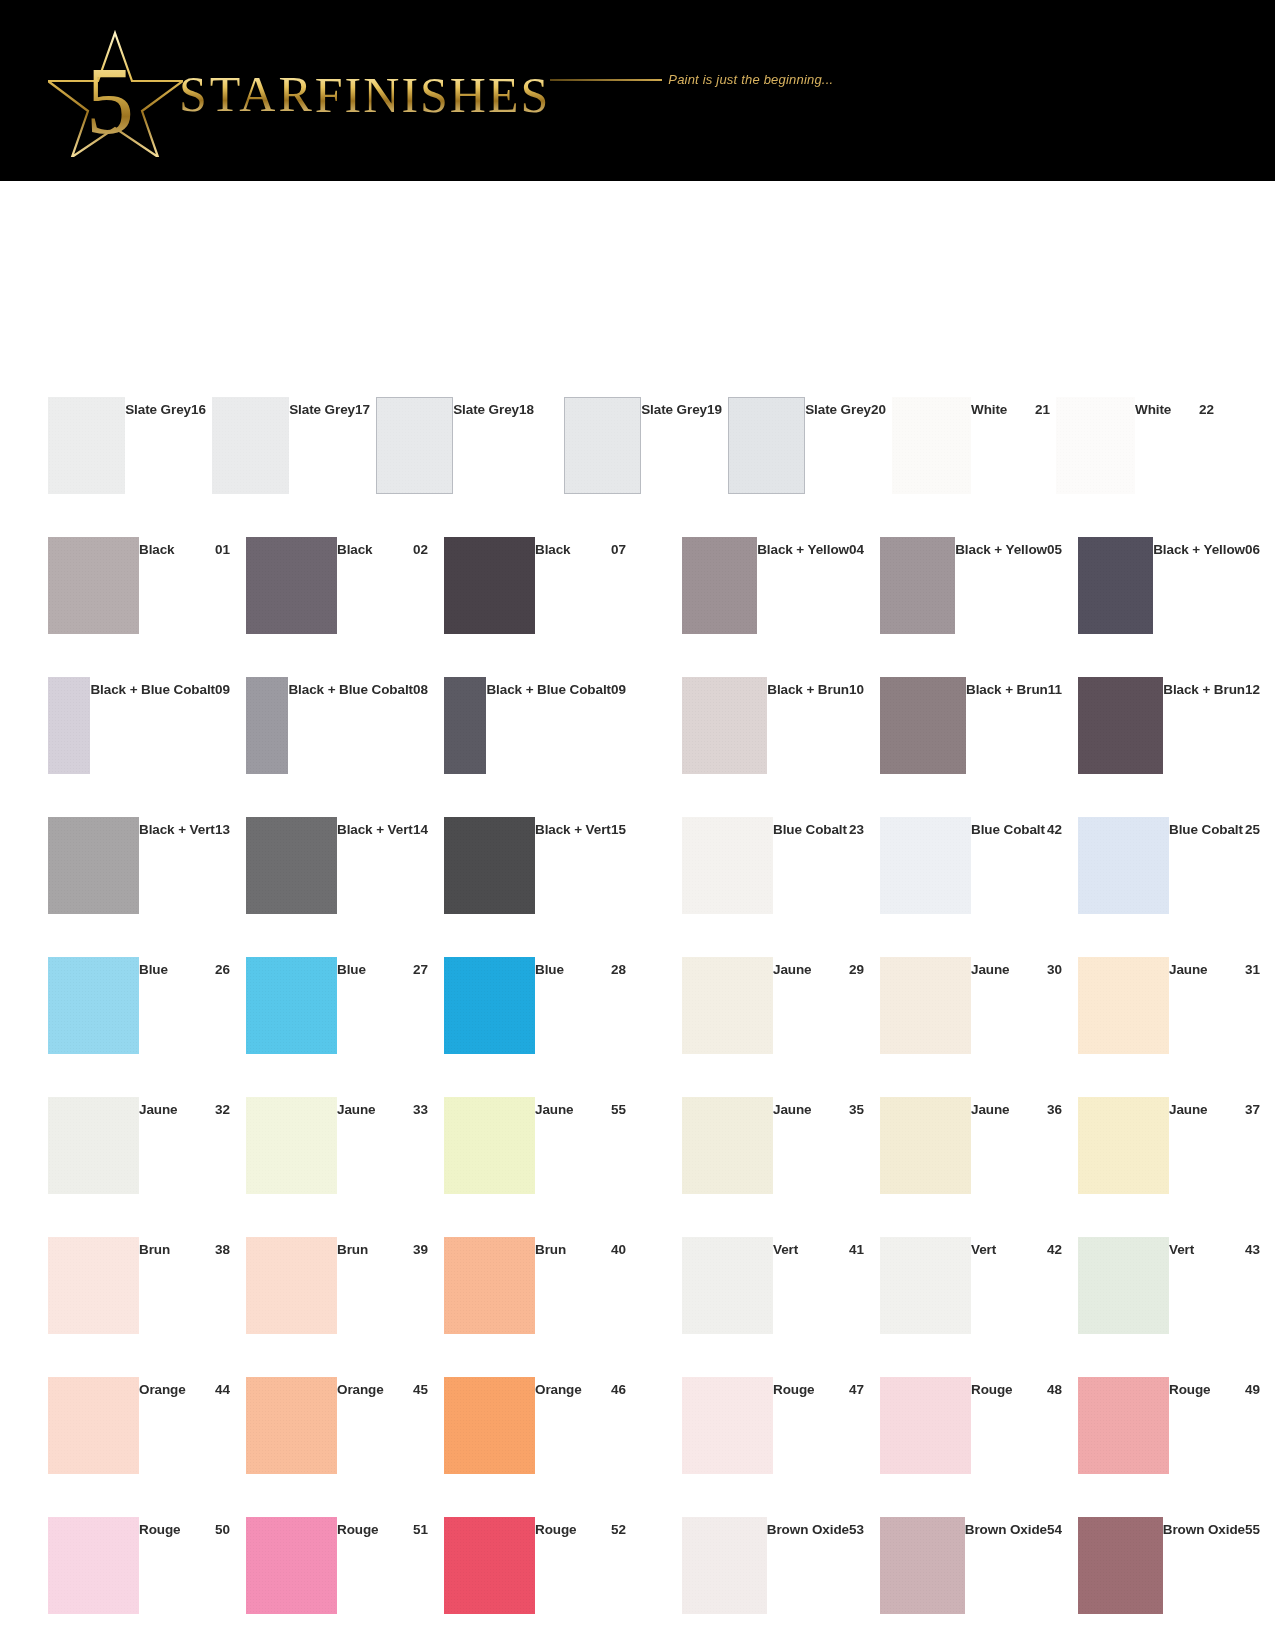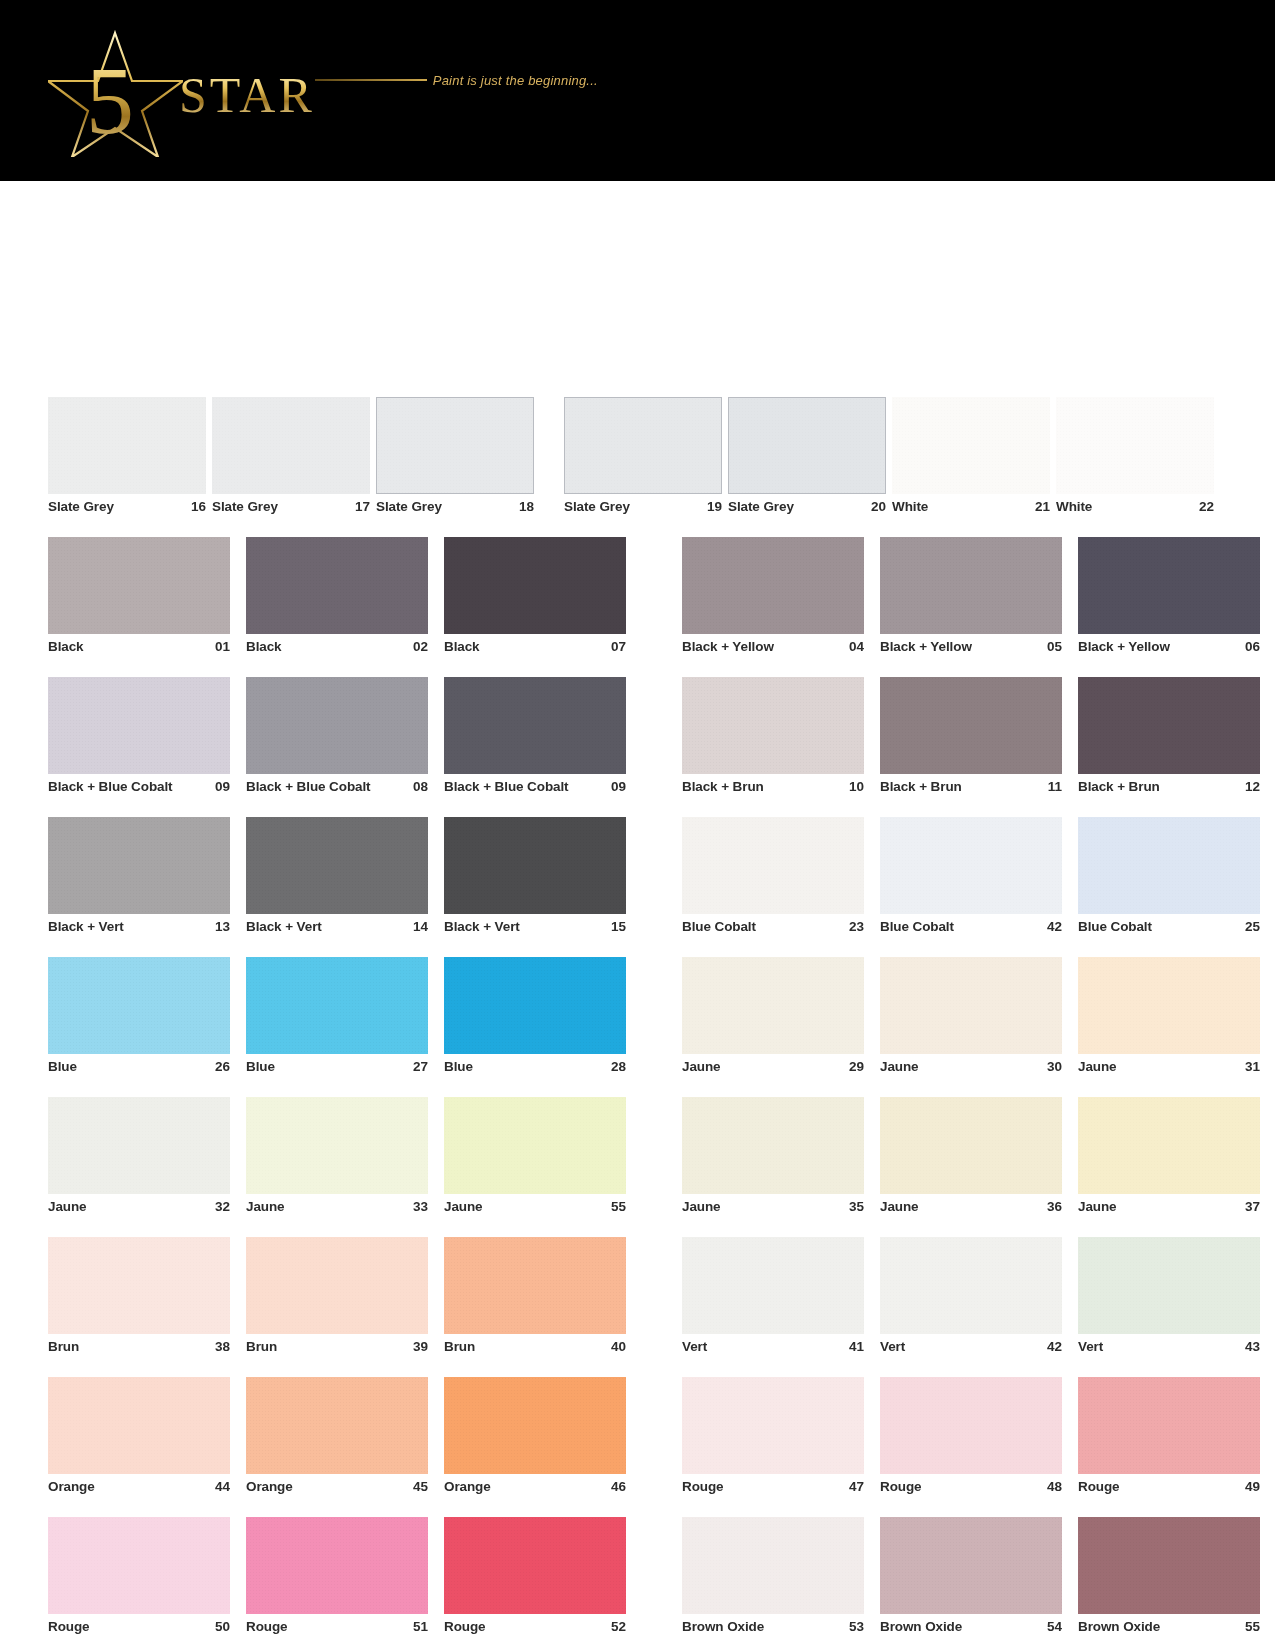--- a/index.html
+++ b/index.html
@@ -130,21 +130,21 @@
     width: 610px;
     flex: none;
   }
   .gap { width: 24px; flex: none; }
 
   .cell {
     width: 182px;
     flex: none;
     margin-right: 16px;
     display: flex;
-    flex-direction: column;
+    flex-direction: row;
   }
   .cell:last-child { margin-right: 0; }
 
   .swatch {
     width: 182px;
     height: 97px;
     position: relative;
     background-repeat: repeat;
   }
   .swatch.bordered { border: 1px solid #b9bcc2; }
@@ -194,20 +194,21 @@
             <stop offset="65%" stop-color="#9d7420"></stop>
             <stop offset="100%" stop-color="#f3dd9a"></stop>
           </linearGradient>
         </defs>
         <polygon points="67,4 84,52 135,52 94,82 110,128 67,99 24,128 40,82 0,52 50,52" fill="none" stroke="url(#gold)" stroke-width="2.2"></polygon>
         <text x="62" y="104" font-family="Liberation Serif, serif" font-size="96" fill="url(#gold)" text-anchor="middle">5</text>
       </svg>
     </div>
     <div class="logo-words">
       <div class="logo-star-word">STAR</div>
+      <div class="logo-finishes-word">FINISHES</div>
       <div class="logo-tagline-row">
         <span class="logo-rule"></span>
         <span class="logo-tagline">Paint is just the beginning...</span>
       </div>
     </div>
   </div>
 
 </div>
 
 <div class="sheet">

